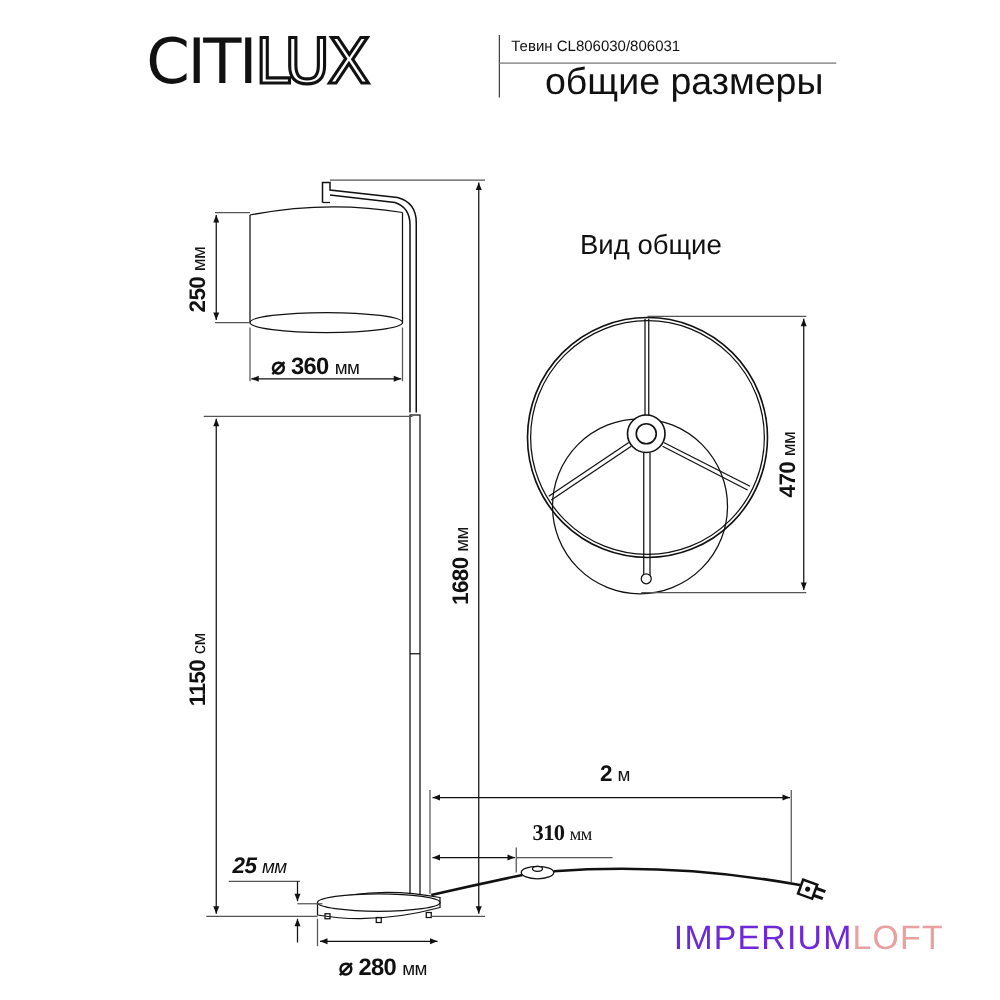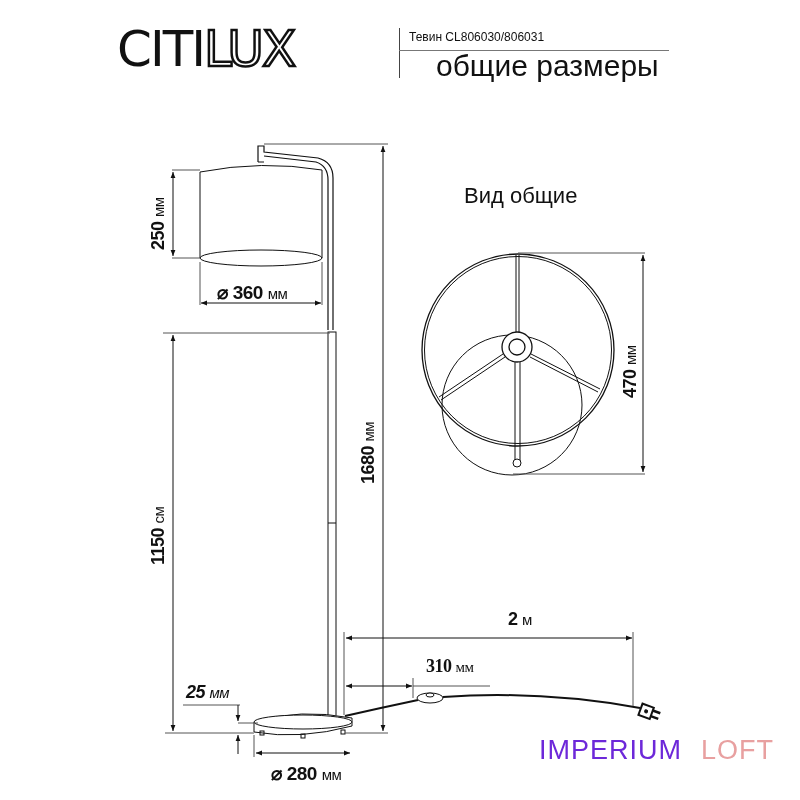--- a/index.html
+++ b/index.html
@@ -13,21 +13,21 @@
   .hdr-rule { position:absolute; left:399px; top:50px; width:270px; height:1px; background:#777; }
   .hdr-model { position:absolute; left:409px; top:27px; font-size:12px; line-height:20px; }
   .hdr-sub { position:absolute; left:408px; top:49px; font-size:30px; line-height:34px;margin-left:28px; }
   svg.drawing { position:absolute; left:0; top:0; }
   .lbl { position:absolute; font-size:18px; font-weight:bold; white-space:nowrap; letter-spacing:-0.5px; }
   .lbl .unit { font-weight:normal; font-size:15px; }
   .rot { transform-origin: left top; transform: rotate(-90deg); }
   .title-top { position:absolute; left:464px; top:183px; font-size:22px; }
   .brand { position:absolute; left:539px; top:735px; font-size:27px; letter-spacing:1px; font-weight:normal; }
   .brand .b1 { color:#6d28d9; }
-  .brand .b2 { color:#e8a0a0;margin-left:19px; }
+  .brand .b2 { color:#e8a0a0; }
 </style>
 </head>
 <body>
 
 <div class="logo">
   <span class="solid">CITI</span><span class="outline">LUX</span>
 </div>
 <div class="hdr-divider"></div>
 <div class="hdr-rule"></div>
 <div class="hdr-model">Тевин CL806030/806031</div>
@@ -156,21 +156,21 @@
   <span class="unit">см</span>
 </div>
 
 <div class="title-top">Вид общие</div>
 
 <div class="lbl rot" style="left:620px; top:398px;">
   <span>470</span>
   <span class="unit">мм</span>
 </div>
 
-<div class="lbl" style="left:480px; top:609px;margin-left:28px;">
+<div class="lbl" style="left:480px; top:609px;">
   <span>2</span>
   <span class="unit">м</span>
 </div>
 
 <div class="lbl" style="left:426px; top:656px;font-family:Liberation Serif, serif;">
   <span>310</span>
   <span class="unit">мм</span>
 </div>
 
 <div class="lbl" style="left:186px; top:682px;font-style:italic;">

